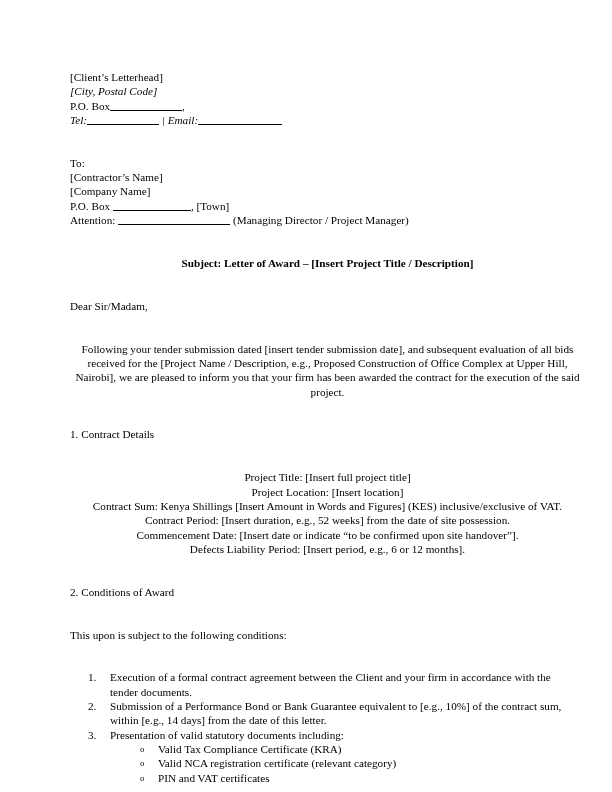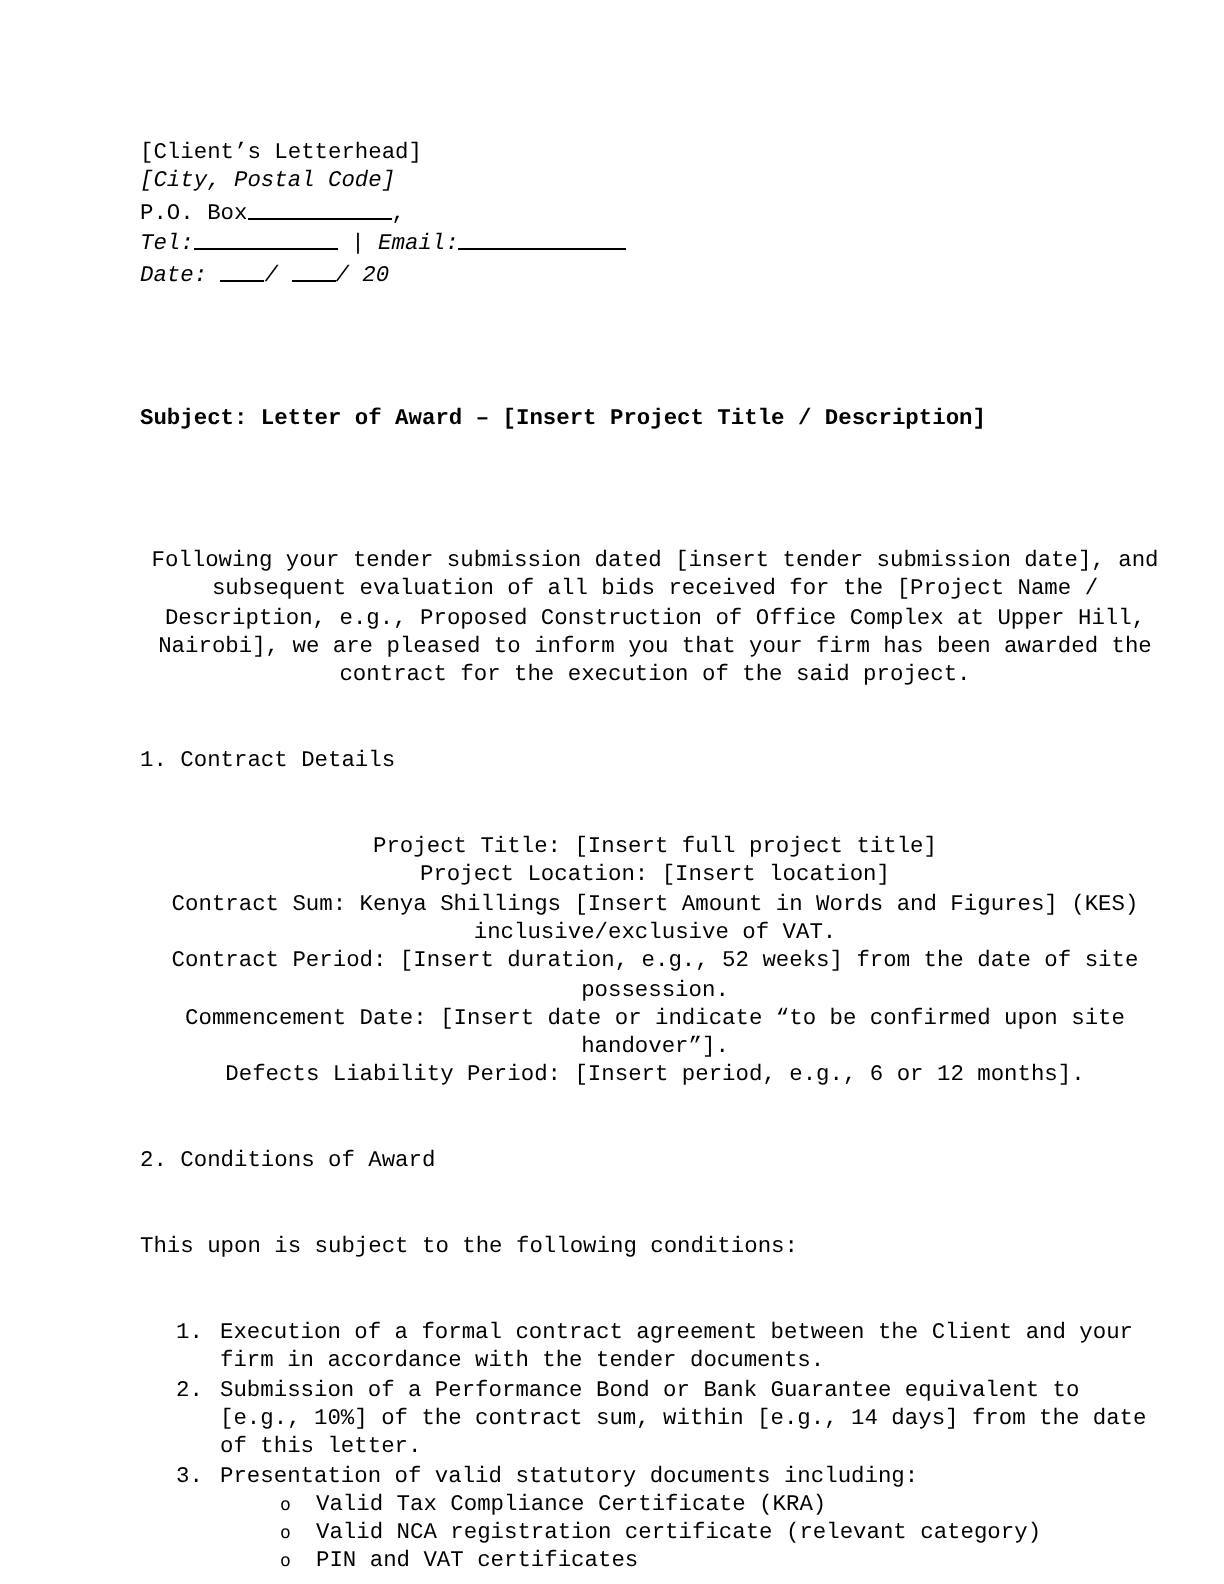--- a/index.html
+++ b/index.html
@@ -14,29 +14,28 @@
     color: #000000;
     -webkit-font-smoothing: antialiased;
   }
   .page {
     position: relative;
     width: 612px;
     height: 792px;
     background: #ffffff;
     box-sizing: border-box;
     padding: 70px 27px 0 70px;
-    font-family: Liberation Mono, monospace;
   }
   .doc {
     font-size: 11.2px;
     line-height: 14.3px;
   }
   .line { white-space: pre-wrap; }
   .it { font-style: italic; }
-  .bold { font-weight: bold; }
+  .bold { font-weight: bold; text-align: center; }
   .blank { height: 14.3px; }
 
   .block { margin: 0; padding: 0; }
 
   .para {
     text-align: center;
     margin: 0;
   }
 
   .ul-fill {
@@ -91,35 +90,42 @@
 <body>
 
 <div class="page">
   <div class="doc">
 
     <div class="block">
       <div class="line">[Client’s Letterhead]</div>
       <div class="line it">[City, Postal Code]</div>
       <div class="line"><span>P.O. Box</span><span class="ul-fill" style="width:72px"></span><span>,</span></div>
       <div class="line it"><span>Tel:</span><span class="ul-fill" style="width:72px"></span> <span>|</span> <span>Email:</span><span class="ul-fill" style="width:84px"></span></div>
-      <div class="line it"><span>Date:</span> <span class="ul-fill" style="width:22px"></span><span>/</span> <span class="ul-fill" style="width:22px"></span><span>/ 20</span></div>
     </div>
 
     <div class="blank"></div>
     <div class="blank"></div>
 
+    <div class="block">
+      <div class="line">To:</div>
+      <div class="line">[Contractor’s Name]</div>
+      <div class="line">[Company Name]</div>
+      <div class="line"><span>P.O. Box</span> <span class="ul-fill" style="width:78px"></span><span>, [Town]</span></div>
+      <div class="line"><span>Attention:</span> <span class="ul-fill" style="width:112px"></span> <span>(Managing Director / Project Manager)</span></div>
+    </div>
 
     <div class="blank"></div>
     <div class="blank"></div>
 
     <div class="line bold">Subject: Letter of Award – [Insert Project Title / Description]</div>
 
     <div class="blank"></div>
     <div class="blank"></div>
 
+    <div class="line">Dear Sir/Madam,</div>
 
     <div class="blank"></div>
     <div class="blank"></div>
 
     <p class="para">Following your tender submission dated [insert tender submission date], and subsequent evaluation of all bids received for the [Project Name / Description, e.g., Proposed Construction of Office Complex at Upper Hill, Nairobi], we are pleased to inform you that your firm has been awarded the contract for the execution of the said project.</p>
 
     <div class="blank"></div>
     <div class="blank"></div>
 
     <div class="line">1. Contract Details</div>

